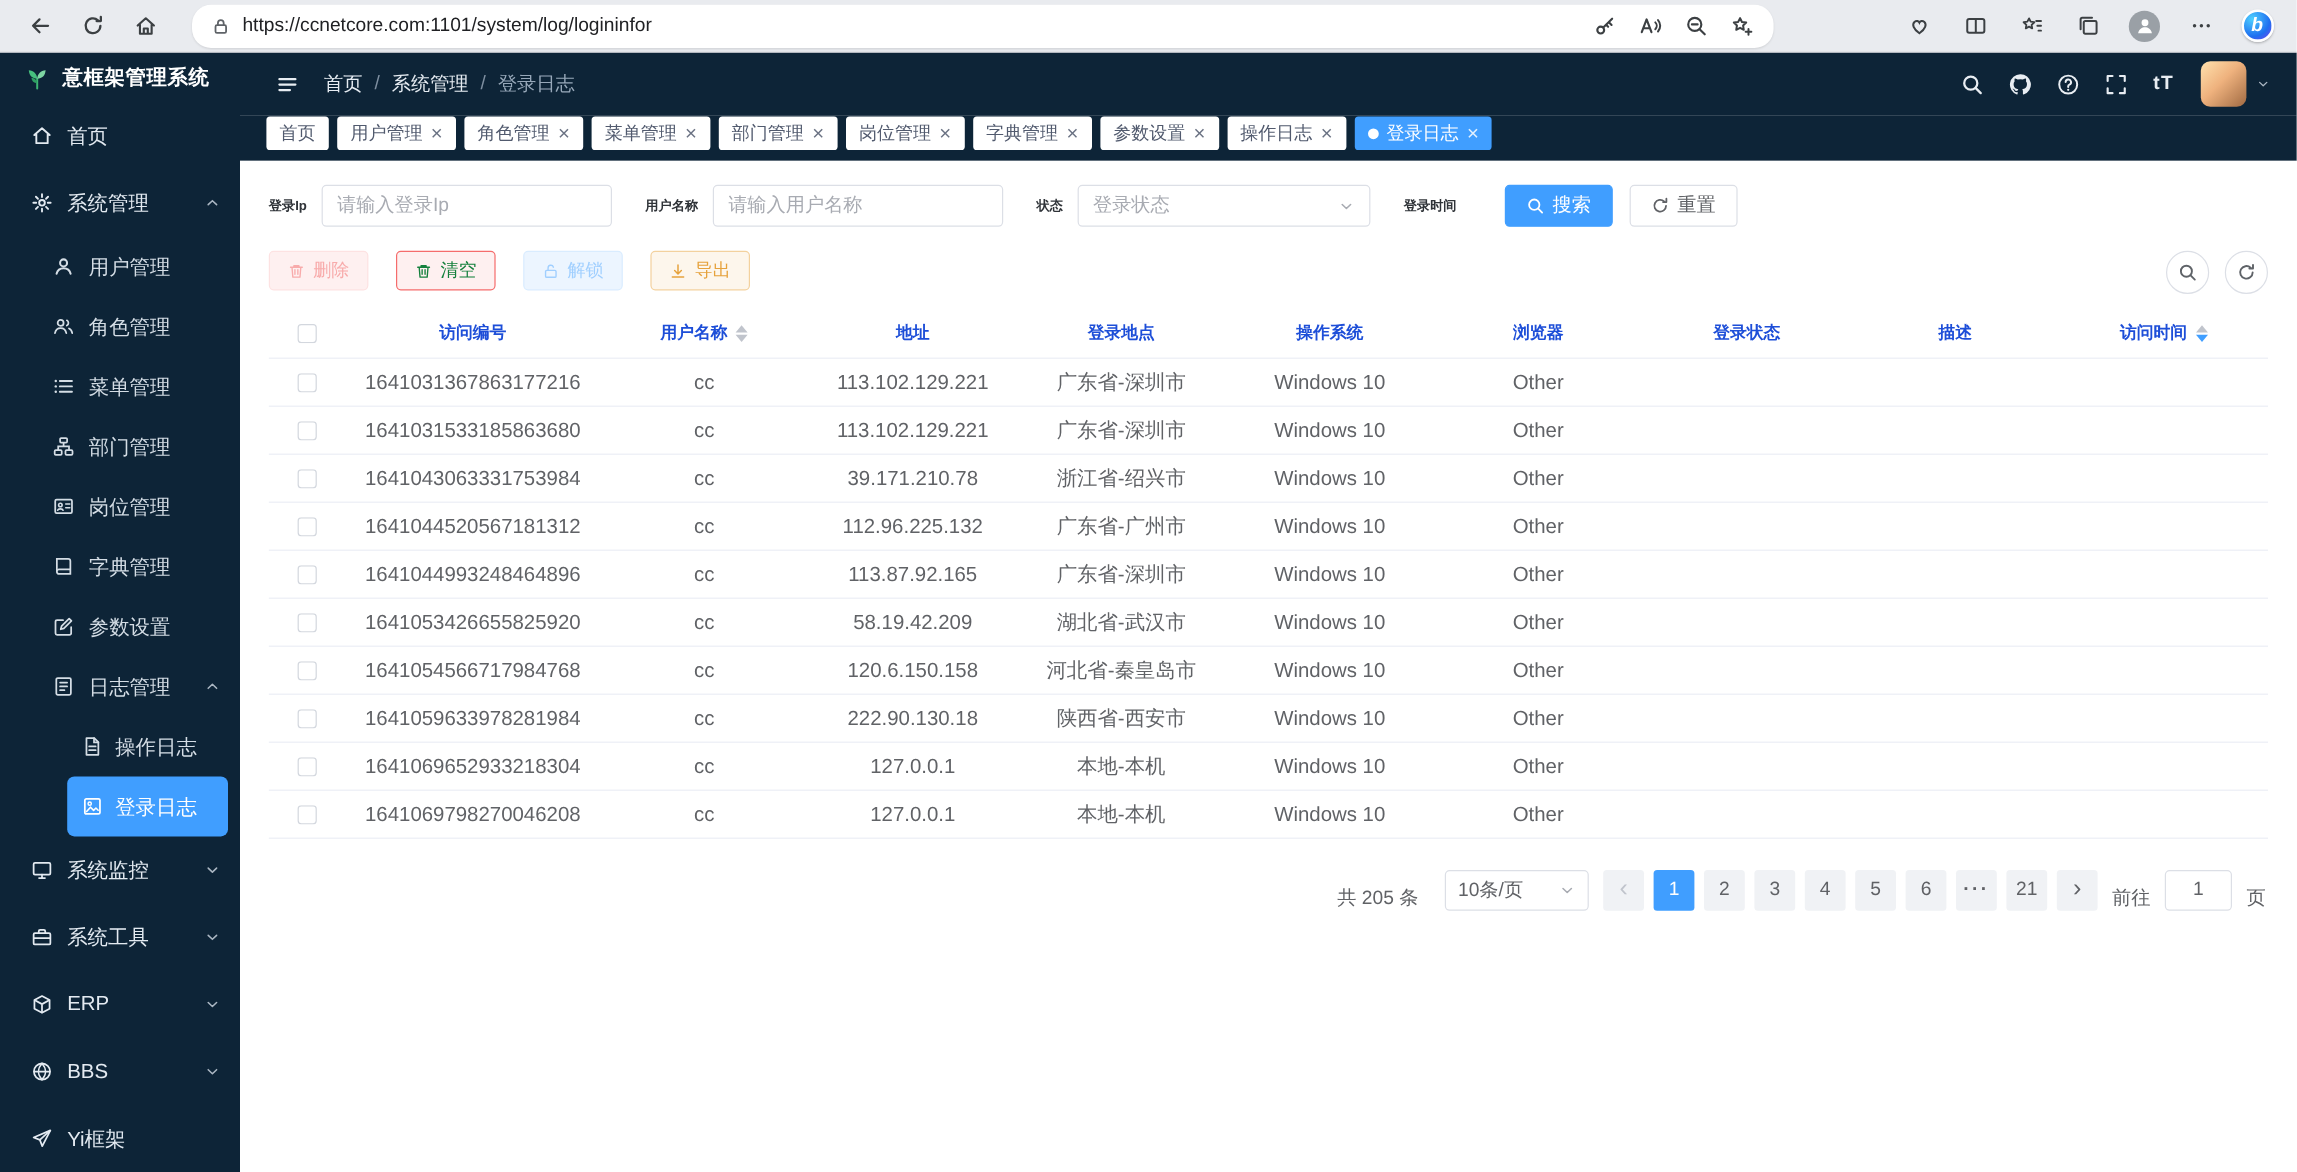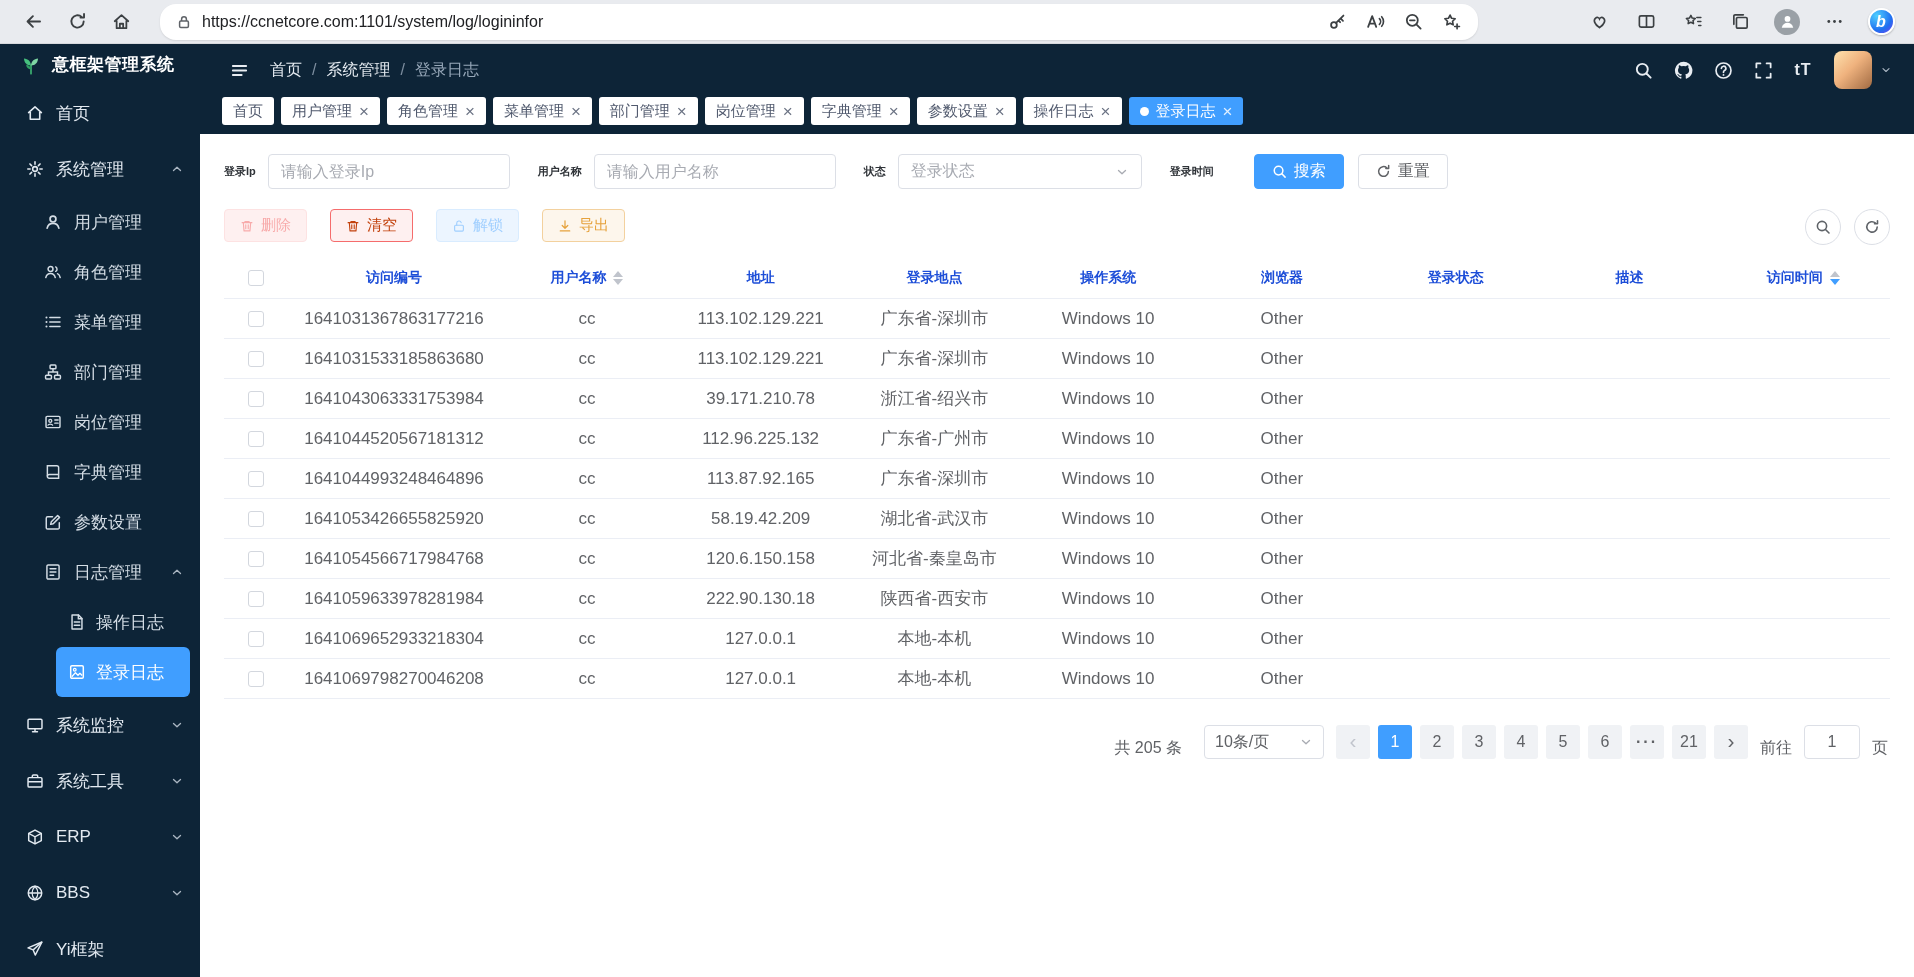--- a/index.html
+++ b/index.html
@@ -77,21 +77,21 @@
   .dsep { color:#606266; font-size:16px; }
   .btn { height:35px; border-radius:4px; font-size:16px; font-family:inherit; display:inline-flex; align-items:center; gap:7px; padding:0 17px; border:1px solid transparent; cursor:pointer; }
   .btn svg { width:15px; height:15px; }
   .btn-primary { background:#409eff; border-color:#409eff; color:#fff; }
   .btn-default { background:#fff; border-color:#dcdfe6; color:#606266; }
 
   .toolbar-row { display:flex; align-items:flex-start; gap:23px; margin:0 0 12px; }
   .btn-sm { height:33px; padding:0 15px; font-size:15px; border-radius:4px; display:inline-flex; align-items:center; gap:7px; border:1px solid; cursor:pointer; font-family:inherit; }
   .btn-sm svg { width:14px; height:14px; }
   .btn-danger-disabled { background:#fef0f0; border-color:#fde2e2; color:#f8abab; cursor:not-allowed; }
-  .btn-danger-plain { background:#fef0f0; border-color:#f56c6c; color:#c2410c; }
+  .btn-danger-plain { background:#fef0f0; border-color:#f56c6c; color:#15803d; }
   .btn-info-disabled { background:#ecf5ff; border-color:#d9ecff; color:#a0cfff; cursor:not-allowed; }
   .btn-warning-plain { background:#fdf6ec; border-color:#f3d19e; color:#e6a23c; }
   .toolbar-right { margin-left:auto; display:flex; gap:13px; }
   .circle-btn { width:36px; height:36px; border-radius:50%; border:1px solid #dcdfe6; background:#fff; color:#5f6368; display:flex; align-items:center; justify-content:center; cursor:pointer; }
   .circle-btn svg { width:16px; height:16px; }
 
   
   .trow { display:grid; grid-template-columns:64px 212px repeat(8,1fr); align-items:center; height:40px; border-bottom:1px solid #ebeef5; }
   .trow.thead { height:42px; }
   .tcell { display:flex; align-items:center; justify-content:center; overflow:hidden; white-space:nowrap; }

